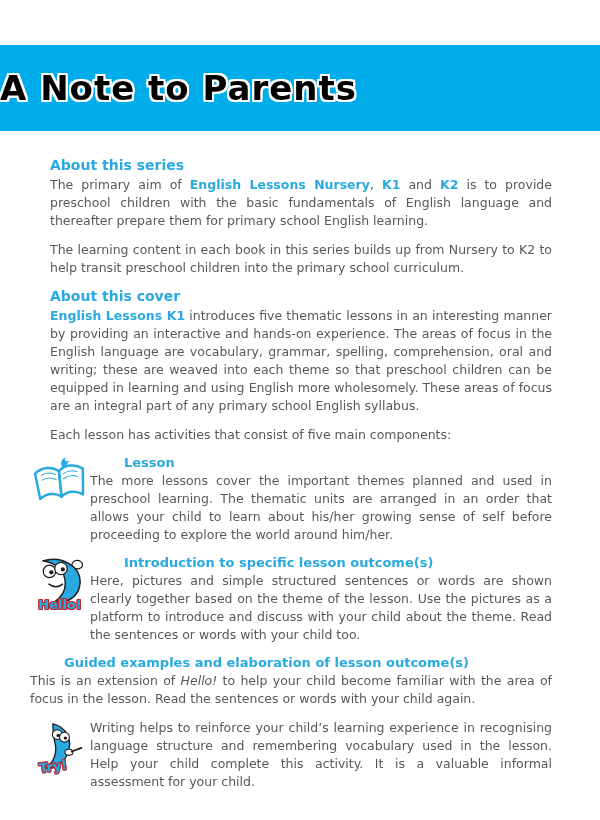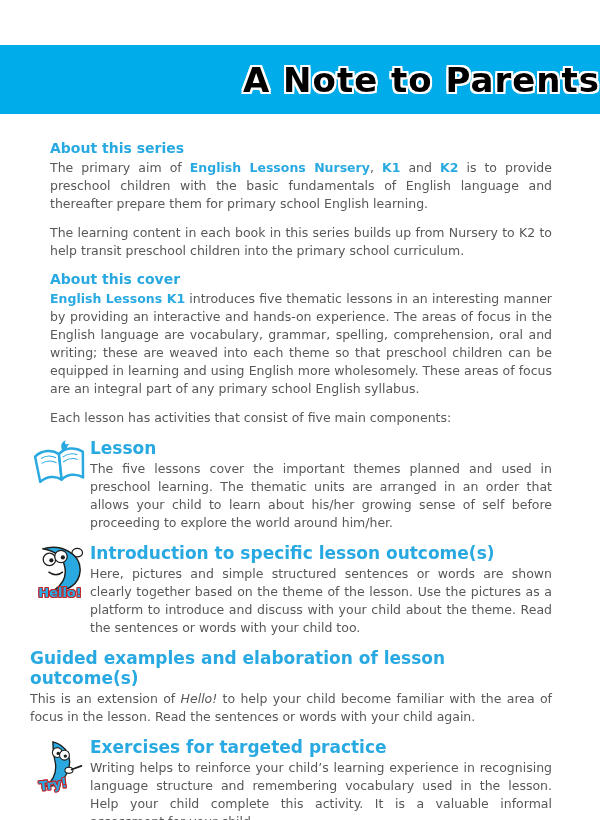--- a/index.html
+++ b/index.html
@@ -10,22 +10,22 @@
     --black:#1d1d1b;
   }
   *{margin:0;padding:0;box-sizing:border-box;}
   html,body{width:600px;}
   body{
     width:600px;height:820px;overflow:hidden;background:#fff;
     font-family:"DejaVu Sans","Liberation Sans",sans-serif;
     color:var(--ink);
   }
   .title-band{
-    margin-top:45px;height:69px;background:var(--band);
-    display:flex;align-items:center;justify-content:flex-end;
+    margin-top:45px;height:86px;background:var(--band);
+    display:flex;align-items:center;justify-content:flex-start;
   }
   .page-title{
     font-size:34px;font-weight:bold;color:#000;letter-spacing:1px;
     text-shadow:
       -2px -2px 0 #fff, 0 -2px 0 #fff, 2px -2px 0 #fff,
       -2px  0   0 #fff, 2px  0   0 #fff,
       -2px  2px 0 #fff, 0  2px 0 #fff, 2px  2px 0 #fff;
   }
   .content{margin:26px 48px 0 50px;}
   .sec-h{
@@ -43,21 +43,21 @@
   .seg-i{font-style:italic;}
   .component{
     display:flex;margin-left:-20px;margin-bottom:11px;align-items:flex-start;
   }
   .icon-cell{
     width:60px;flex:0 0 60px;display:flex;flex-direction:column;
     align-items:center;padding-top:2px;
   }
   .comp-text{flex:1;min-width:0;}
   .comp-h{
-    font-size:17px;font-weight:bold;color:var(--blue);margin-bottom:2px;
+    font-size:13px;font-weight:bold;color:var(--blue);margin-bottom:2px;margin-left:34px;
   }
   .comp-text .body{margin-bottom:0;}
   .book-svg{transform:rotate(-6deg);}
   .char-icon{display:flex;flex-direction:column;align-items:center;}
   .char-label{
     font-weight:bold;white-space:nowrap;
   }
   .label-hello{
     font-size:13px;color:var(--blue);margin-top:-6px;
     text-shadow:
@@ -107,21 +107,21 @@
         <svg class="book-svg" width="56" height="48" viewBox="0 0 66 58">
           <path d="M38 14 C35 8 37 3 43 1 C40 5 42 7 47 6 C43 9 42 12 44 16 Z" fill="#2aa9e0"></path>
           <path d="M33 17 C25 10 13 10 4 17 L7 48 C15 42 26 42 33 48 Z" fill="#fff" stroke="#2aa9e0" stroke-width="3" stroke-linejoin="round"></path>
           <path d="M33 17 C41 10 53 10 62 17 L59 48 C51 42 40 42 33 48 Z" fill="#fff" stroke="#2aa9e0" stroke-width="3" stroke-linejoin="round"></path>
           <path d="M33 17 L33 48" stroke="#2aa9e0" stroke-width="2"></path>
           <path d="M11 20 C17 17 24 18 29 21 M11 26 C17 23 24 24 29 27 M55 20 C49 17 42 18 37 21 M55 26 C49 23 42 24 37 27" fill="none" stroke="#2aa9e0" stroke-width="1.2"></path>
         </svg>
       </div>
       <div class="comp-text">
         <h3 class="comp-h">Lesson</h3>
-        <p class="body jt"><span>The five lessons cover the important themes planned and used in preschool learning. The thematic units are arranged in an order that allows your child to learn about his/her growing sense of self before proceeding to explore the world around him/her.</span></p>
+        <p class="body jt"><span>The more lessons cover the important themes planned and used in preschool learning. The thematic units are arranged in an order that allows your child to learn about his/her growing sense of self before proceeding to explore the world around him/her.</span></p>
       </div>
     </div>
 
     <div class="component">
       <div class="icon-cell">
         <div class="char-icon">
           <svg width="54" height="46" viewBox="0 0 56 48">
             <ellipse cx="46" cy="8" rx="5.5" ry="4.5" fill="#fff" stroke="#1d1d1b" stroke-width="1.3"></ellipse>
             <path d="M10 4 C30 -2 50 10 49 27 C48 41 36 49 22 47 C31 41 35 33 33 23 C31 12 22 6 10 4 Z" fill="#2aa9e0" stroke="#1d1d1b" stroke-width="1.5" stroke-linejoin="round"></path>
             <circle cx="17" cy="15" r="6.5" fill="#fff" stroke="#1d1d1b" stroke-width="1.3"></circle>
@@ -155,19 +155,18 @@
             <circle cx="33" cy="17" r="5.5" fill="#fff" stroke="#1d1d1b" stroke-width="1.2"></circle>
             <circle cx="26" cy="15" r="1.9" fill="#1d1d1b"></circle>
             <circle cx="34" cy="18" r="1.9" fill="#1d1d1b"></circle>
             <ellipse cx="38" cy="34" rx="4.5" ry="3.4" fill="#fff" stroke="#1d1d1b" stroke-width="1.2"></ellipse>
             <path d="M41 33 L52 29" stroke="#1d1d1b" stroke-width="2" stroke-linecap="round"></path>
           </svg>
           <span class="char-label label-try">Try!</span>
         </div>
       </div>
       <div class="comp-text">
-        <h3 class="comp-h">Exercises for targeted practice</h3>
         <p class="body jt"><span>Writing helps to reinforce your child’s learning experience in recognising language structure and remembering vocabulary used in the lesson. Help your child complete this activity. It is a valuable informal assessment for your child.</span></p>
       </div>
     </div>
 
   </main>
 </div>
 
 </body></html>

